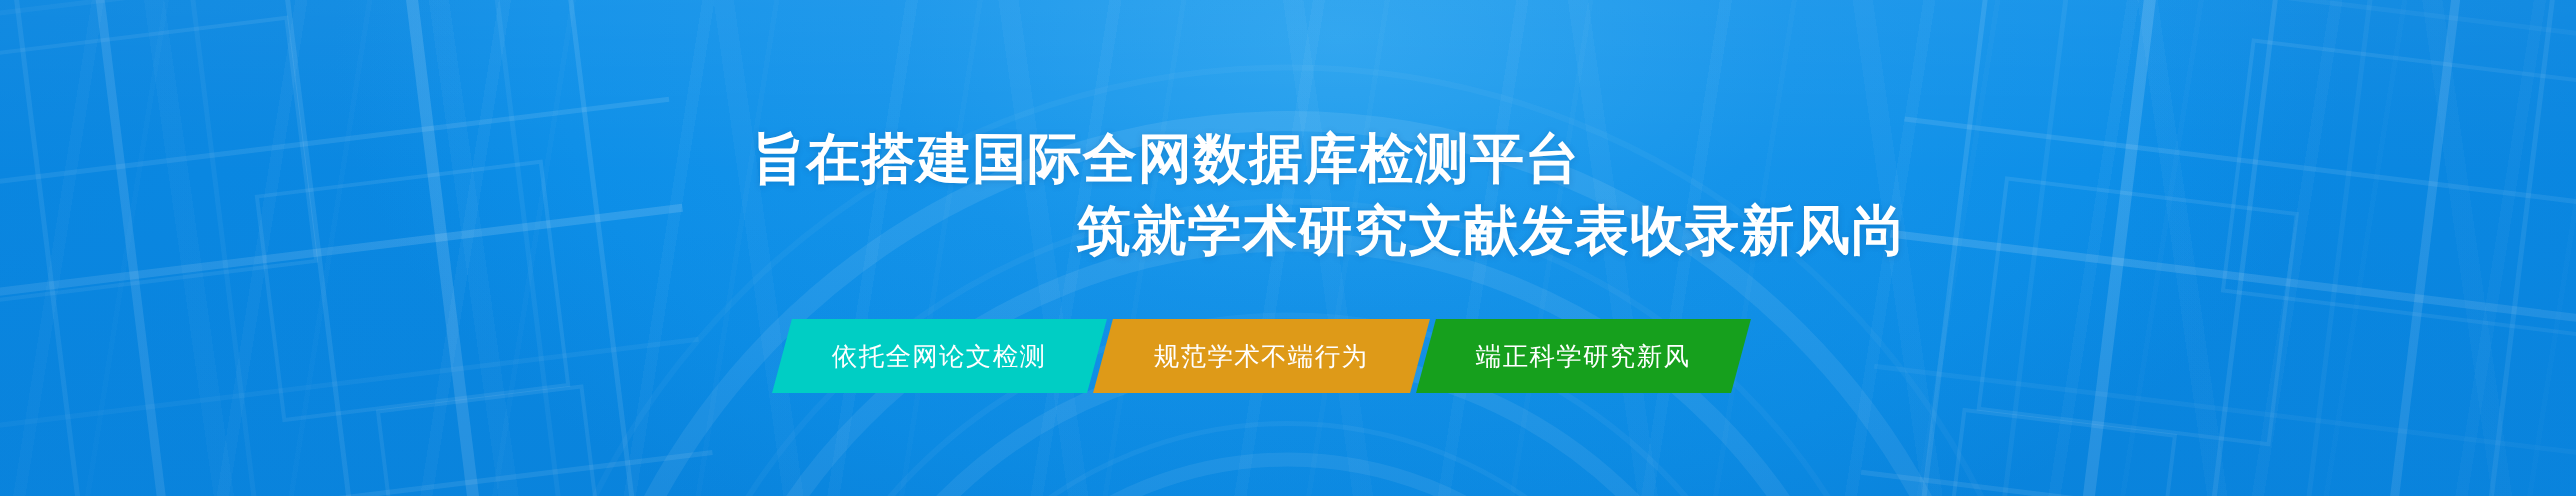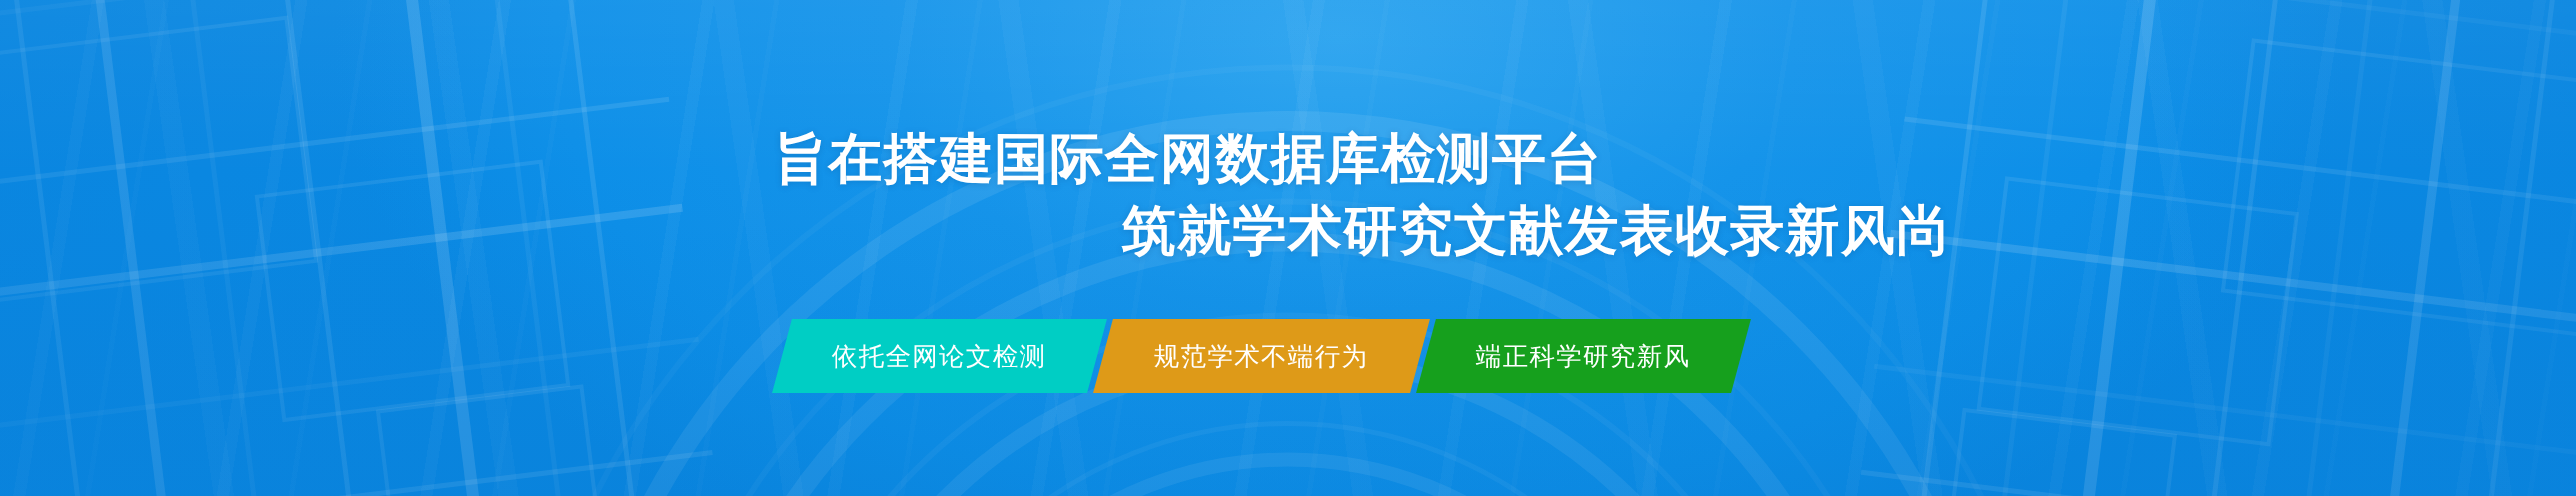--- a/index.html
+++ b/index.html
@@ -124,22 +124,22 @@
   .headline {
     position: absolute;
     color: #ffffff;
     font-weight: 700;
     font-size: 54px;
     line-height: 1;
     letter-spacing: 1.3px;
     white-space: nowrap;
     text-shadow: 0 1.3px 6.7px rgba(0,60,120,0.22);
   }
-  .headline.line1 { left: 773px; top: 131px; }
-  .headline.line2 { left: 1077px; top: 203px; margin-left: 45px; }
+  .headline.line1 { left: 751px; top: 131px; }
+  .headline.line2 { left: 1077px; top: 203px; }
 
   
   .tagstrip {
     position: absolute;
     left: 782px;
     top: 319px;
     height: 74px;
     display: flex;
     gap: 6px;
   }

